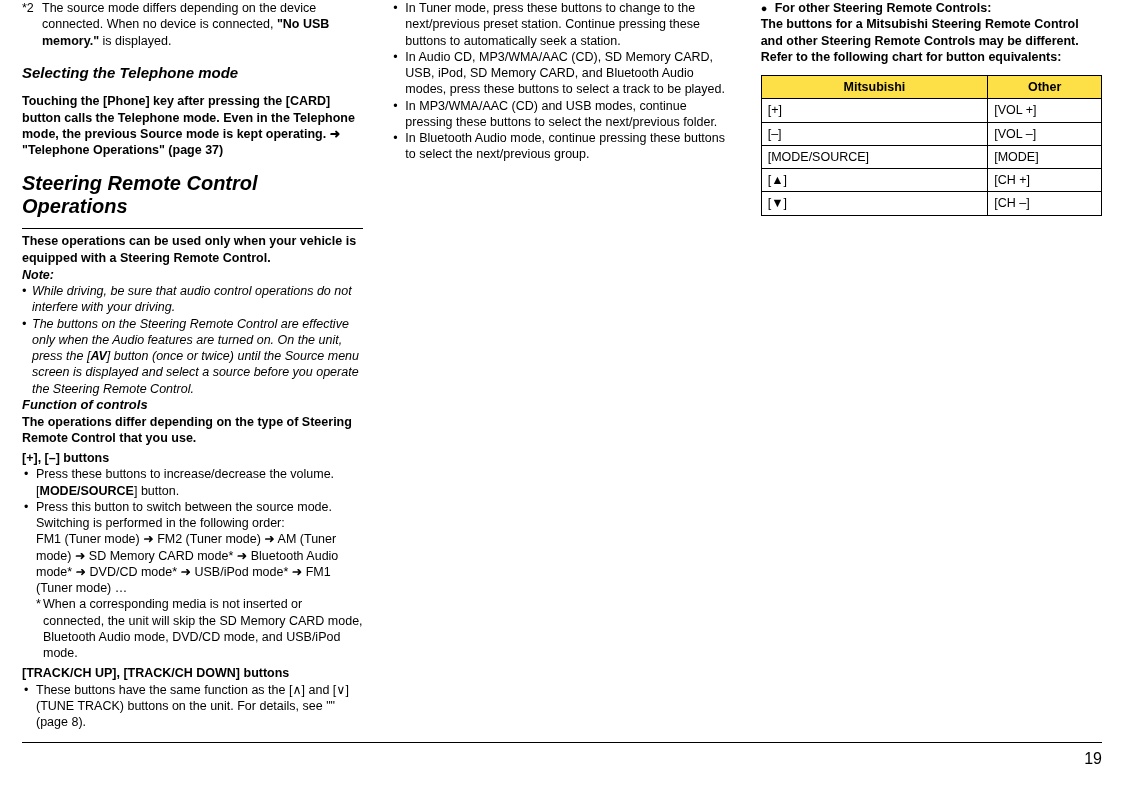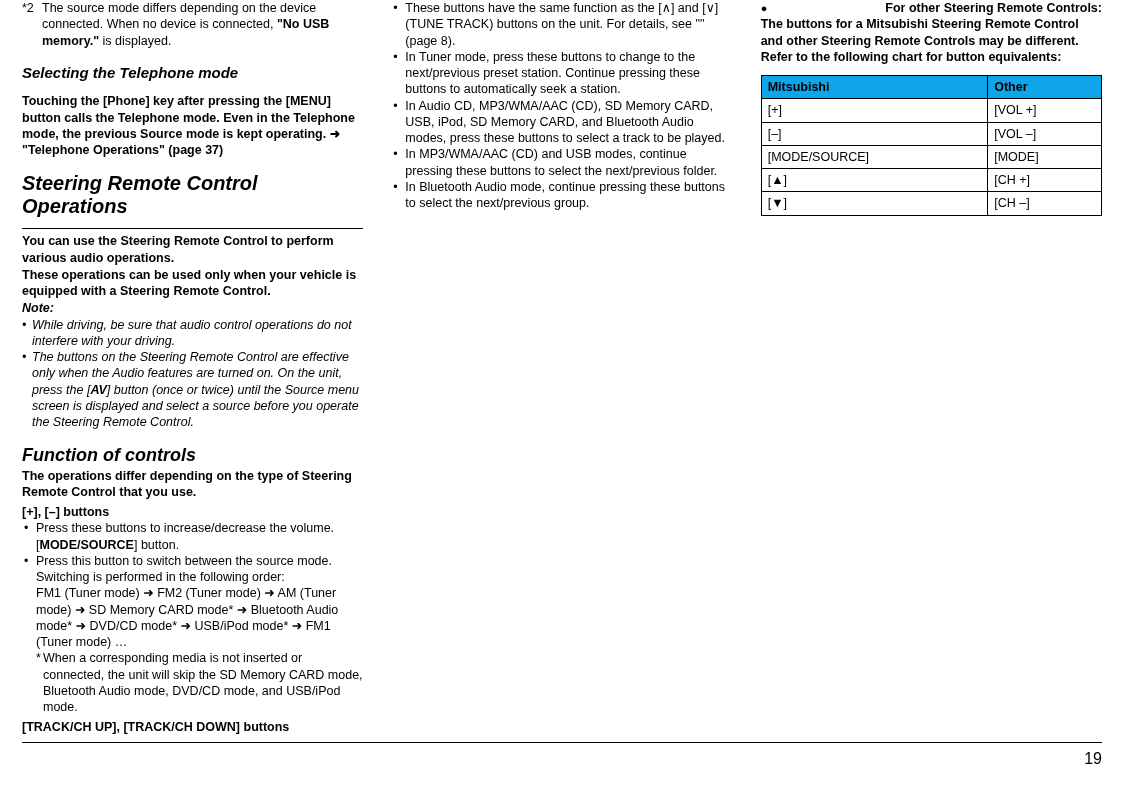--- a/index.html
+++ b/index.html
@@ -16,37 +16,37 @@
     padding: 0 22px 0 22px;
     column-count: 3;
     column-gap: 28px;
     column-fill: auto;
     height: 740px;
   }
   .footnote2-wrap { position: relative; padding-left: 20px; margin-bottom: 14px; }
   .footnote2-label { position: absolute; left: 0; top: 0; }
   .h-sel { font-size: 15px; font-weight: bold; font-style: italic; margin-bottom: 11px; }
   .h-steer { font-size: 20px; font-weight: bold; font-style: italic; border-bottom: 1px solid #000; padding-bottom: 10px; margin-top: 14px; margin-bottom: 4px; line-height: 1.15; }
-  .h-func { font-size: 18px; font-weight: bold; font-style: italic; margin-top: 14px; margin-bottom: 0px; }
+  .h-func { font-size: 13px; font-weight: bold; font-style: italic; margin-top: 0; margin-bottom: 0px; }
   .para { margin-bottom: 1px; font-weight: bold; }
   .note-head { font-weight: bold; font-style: italic; }
   .note-body { font-style: italic; position: relative; padding-left: 10px; }
   .note-body .bull-dot { position: absolute; left: 0; top: 0; }
   .btn-head { font-weight: bold; margin-top: 4px; }
   .bull { position: relative; padding-left: 14px; }
   .bull::before { content: "•"; position: absolute; left: 2px; top: 0; }
   .sub-indent { padding-left: 14px; }
   .sub-indent2 { position: relative; padding-left: 21px; }
   .sub-indent2 .star { position: absolute; left: 14px; top: 0; }
-  .circle-head { font-weight: bold; position: relative; padding-left: 14px; text-align: right; }
+  .circle-head { font-weight: bold; position: relative; padding-left: 14px; }
   .circle-head::before { content: "●"; position: absolute; left: 0; top: 0; font-size: 11px; line-height: 1.6; }
   .tbl-wrap { margin-top: 10px; break-inside: avoid; }
   table.equiv { border-collapse: collapse; width: 100%; }
   table.equiv th, table.equiv td { border: 1px solid #000; padding: 3px 6px; font-size: 12.5px; text-align: left; }
-  table.equiv th { background: #0ea5e9; text-align: left; font-weight: bold; }
+  table.equiv th { background: #fde047; text-align: center; font-weight: bold; }
   .page-footer {
     position: absolute;
     bottom: 16px;
     left: 22px;
     right: 22px;
     border-top: 1px solid #000;
     text-align: right;
     padding-top: 6px;
     font-size: 16px;
   }
@@ -56,25 +56,24 @@
 
 <div class="page">
 
   <div class="footnote2-wrap">
     <span class="footnote2-label">*2</span>
     <span>The source mode differs depending on the device connected. When no device is connected, </span><b>"No USB memory."</b><span> is displayed.</span>
   </div>
 
   <div class="h-sel">Selecting the Telephone mode</div>
   <div class="para">
-    <span>Touching the [</span><b>Phone</b><span>] key after pressing the [</span><b>MENU</b><span>] button calls the Telephone mode. Even in the Telephone mode, the previous Source mode is kept operating. ➜ "Telephone Operations" (page 37)</span>
+    <span>Touching the [</span><b>Phone</b><span>] key after pressing the [</span><b>CARD</b><span>] button calls the Telephone mode. Even in the Telephone mode, the previous Source mode is kept operating. ➜ "Telephone Operations" (page 37)</span>
   </div>
 
   <div class="h-steer">Steering Remote Control Operations</div>
-  <div class="para">You can use the Steering Remote Control to perform various audio operations.</div>
   <div class="para">These operations can be used only when your vehicle is equipped with a Steering Remote Control.</div>
   <div class="note-head">Note:</div>
   <div class="note-body"><span class="bull-dot">•</span><span>While driving, be sure that audio control operations do not interfere with your driving.</span></div>
   <div class="note-body"><span class="bull-dot">•</span><span>The buttons on the Steering Remote Control are effective only when the Audio features are turned on. On the unit, press the [</span><b>AV</b><span>] button (once or twice) until the Source menu screen is displayed and select a source before you operate the Steering Remote Control.</span></div>
 
   <div class="h-func">Function of controls</div>
   <div class="para">The operations differ depending on the type of Steering Remote Control that you use.</div>
 
   <div class="btn-head">[+], [–] buttons</div>
   <div class="bull">

